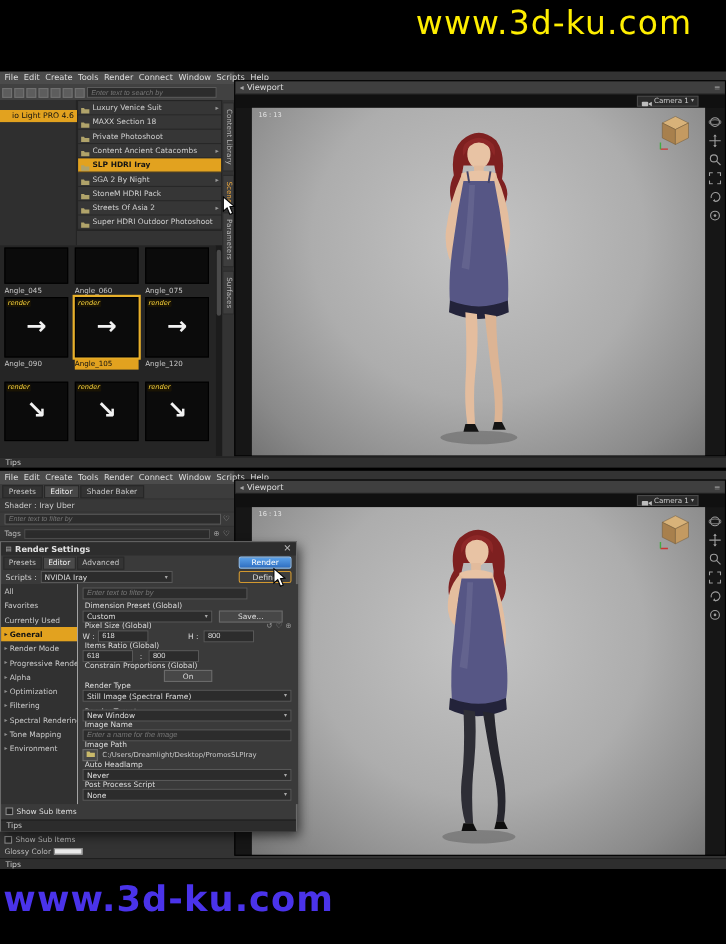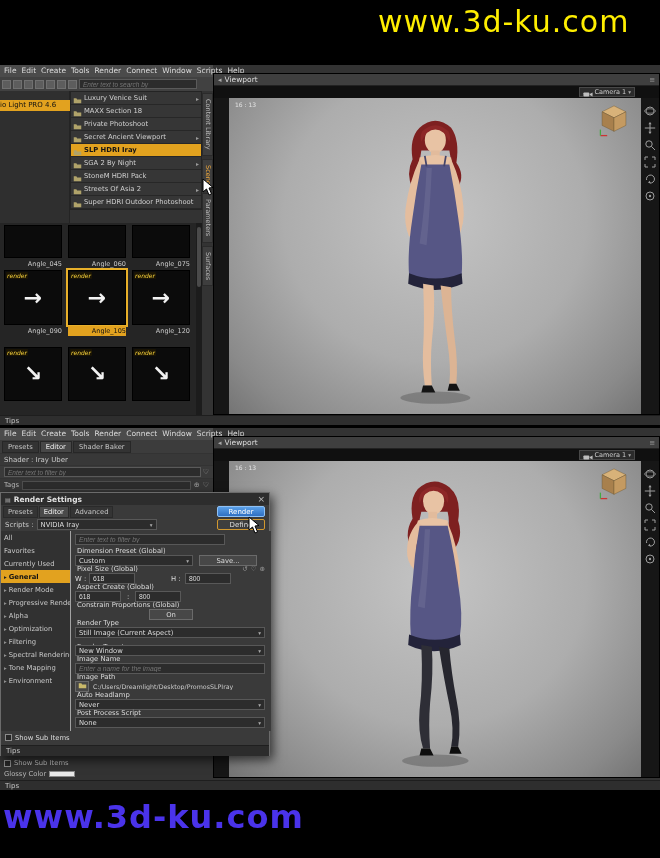--- a/index.html
+++ b/index.html
@@ -14,39 +14,39 @@
   #shot-bottom{top:428px;height:362px}
 
   .menubar{position:absolute;top:0;left:0;width:213px;height:12px;background:#4b4b4b;display:flex;align-items:center;padding:0 2px;gap:1px}
   .menu-item{font-size:7.5px;color:#dcdcdc;padding:0 2px;line-height:12px;white-space:nowrap}
 
   .toolbar{position:absolute;top:12px;left:0;width:213px;height:14px;background:#414141;display:flex;align-items:center;gap:2px;padding:0 2px}
   .tb-ico{width:9px;height:9px;background:#5d5d5d;border:1px solid #707070;display:inline-block}
   .search-input{width:118px;height:10px;background:#2c2c2c;border:1px solid #5a5a5a;color:#bbb;font-size:6.5px;font-style:italic;padding:0 3px}
 
   .left-strip{position:absolute;top:26px;left:0;width:70px;height:132px;background:#2f2f2f;border-right:1px solid #242424}
-  .tree-sel{position:absolute;top:9px;left:0;width:70px;height:11px;background:#e2a21f;color:#111;font-size:7px;line-height:11px;padding-left:0;white-space:nowrap;overflow:hidden}
+  .tree-sel{position:absolute;top:9px;left:0;width:70px;height:11px;background:#e2a21f;color:#111;font-size:7px;line-height:11px;padding-left:11px;white-space:nowrap;overflow:hidden}
 
   .library{position:absolute;top:26px;left:70px;width:132px;height:119px;background:#2e2e2e;border:1px solid #242424;display:flex;flex-direction:column}
   .lib-row{flex:1;display:flex;align-items:center;gap:2px;padding:0 2px;border-bottom:1px solid #272727;background:#363636;overflow:hidden}
   .lib-row.sel{background:#e2a21f}
   .lib-txt{font-size:6.8px;color:#d0d0d0;white-space:nowrap;overflow:hidden;flex:1}
   .lib-row.sel .lib-txt{color:#141414;font-weight:bold}
   .lib-exp{font-size:6px;color:#999}
 
   .pagebar{position:absolute;top:145px;left:0;width:202px;height:13px;background:#3a3a3a;display:flex;align-items:center;gap:3px;padding:0 4px;border-top:1px solid #2a2a2a}
   .pg-ico{font-size:6px;color:#aaa}
   .pg-label{font-size:7px;color:#ccc;margin:0 auto}
 
   .thumb-area{position:absolute;top:158px;left:0;width:196px;height:192px;background:#252525}
   .thumb{position:absolute;background:#0b0b0b;border:1px solid #000;display:flex;align-items:center;justify-content:center}
   .thumb.sel{outline:2px solid #e8b02a}
   .th-arrow{color:#f2f2f2;font-size:22px;font-weight:bold;line-height:1}
   .th-tag{position:absolute;top:1px;left:1px;font-size:6px;color:#ffd83d;font-style:italic;background:rgba(40,30,0,.55);padding:0 1px;border-radius:1px}
-  .th-label{position:absolute;font-size:6.5px;color:#c9c9c9;text-align:right;height:10px;line-height:10px;white-space:nowrap;overflow:hidden}
+  .th-label{position:absolute;font-size:6.5px;color:#c9c9c9;text-align:left;height:10px;line-height:10px;white-space:nowrap;overflow:hidden}
   .th-label.sel{background:#e2a21f;color:#111}
   .vscroll{position:absolute;top:158px;left:196px;width:6px;height:192px;background:#1c1c1c}
   .vscroll .knob{position:absolute;top:4px;left:1px;width:4px;height:60px;background:#4a4a4a;border-radius:2px}
 
   .side-tabs{position:absolute;top:26px;left:202px;width:11px;height:324px;display:flex;flex-direction:column;gap:3px;padding-top:2px}
   .side-tab{writing-mode:vertical-rl;font-size:6.5px;color:#b9b9b9;background:#3e3e3e;border:1px solid #2b2b2b;padding:5px 0;text-align:center;white-space:nowrap}
   .side-tab.act{color:#f0a93c}
 
   .vp-pane{position:absolute;top:8px;left:213px;width:447px;height:342px;background:#161616;border:1px solid #000}
   .vp-header{position:absolute;top:0;left:0;right:0;height:12px;background:#3f3f3f;display:flex;align-items:center;gap:3px;padding:0 4px;border-bottom:1px solid #222}
@@ -164,21 +164,21 @@
       <div class="lib-row">
         <span class="lib-ico"><svg viewBox="0 0 12 9" width="9" height="7">
             <path d="M1 1.5h3.5l1 1.5H11v5H1Z" fill="#b0a36a"></path>
           </svg></span>
         <span class="lib-txt">Private Photoshoot</span>
       </div>
       <div class="lib-row">
         <span class="lib-ico"><svg viewBox="0 0 12 9" width="9" height="7">
             <path d="M1 1.5h3.5l1 1.5H11v5H1Z" fill="#b0a36a"></path>
           </svg></span>
-        <span class="lib-txt">Secret Ancient Viewport</span>
+        <span class="lib-txt">Content Ancient Catacombs</span>
         <span class="lib-exp">▸</span>
       </div>
       <div class="lib-row sel">
         <span class="lib-ico"><svg viewBox="0 0 12 9" width="9" height="7">
             <path d="M1 1.5h3.5l1 1.5H11v5H1Z" fill="#b0a36a"></path>
           </svg></span>
         <span class="lib-txt">SLP HDRI Iray</span>
       </div>
       <div class="lib-row">
         <span class="lib-ico"><svg viewBox="0 0 12 9" width="9" height="7">
@@ -514,31 +514,31 @@
       <span class="hdr-icons" style="top:34px">
         <span>↺</span>
         <span>♡</span>
         <span>⊕</span>
       </span>
       <span class="rs-row-label" style="top:44px;left:4px">W :</span>
       <input class="rs-input" style="left: 18px; top: 42px; width: 46px;" value="618">
       <span class="rs-row-label" style="top:44px;left:100px">H :</span>
       <input class="rs-input" style="left: 114px; top: 42px; width: 46px;" value="800">
 
-      <span class="rs-row-label" style="top:52px">Aspect Create (Global)</span>
+      <span class="rs-row-label" style="top:52px">Items Ratio (Global)</span>
       <input class="rs-input" style="left: 4px; top: 60px; width: 46px;" value="618">
       <span class="rs-row-label" style="top:62px;left:56px">:</span>
       <input class="rs-input" style="left: 64px; top: 60px; width: 46px;" value="800">
 
       <span class="rs-row-label" style="top:70px">Constrain Proportions (Global)</span>
       <div class="rs-btn" style="left:78px;top:78px;width:44px">On</div>
 
       <span class="rs-row-label" style="top:88px">Render Type</span>
       <div class="rs-dd" style="left:4px;top:96px;width:190px">
-        <span>Still Image (Current Aspect)</span>
+        <span>Still Image (Spectral Frame)</span>
         <span class="dd-arrow">▾</span>
       </div>
 
       <span class="rs-row-label" style="top:112px">Render Target</span>
       <div class="rs-dd" style="left:4px;top:114px;width:190px">
         <span>New Window</span>
         <span class="dd-arrow">▾</span>
       </div>
 
       <span class="rs-row-label" style="top:124px">Image Name</span>

